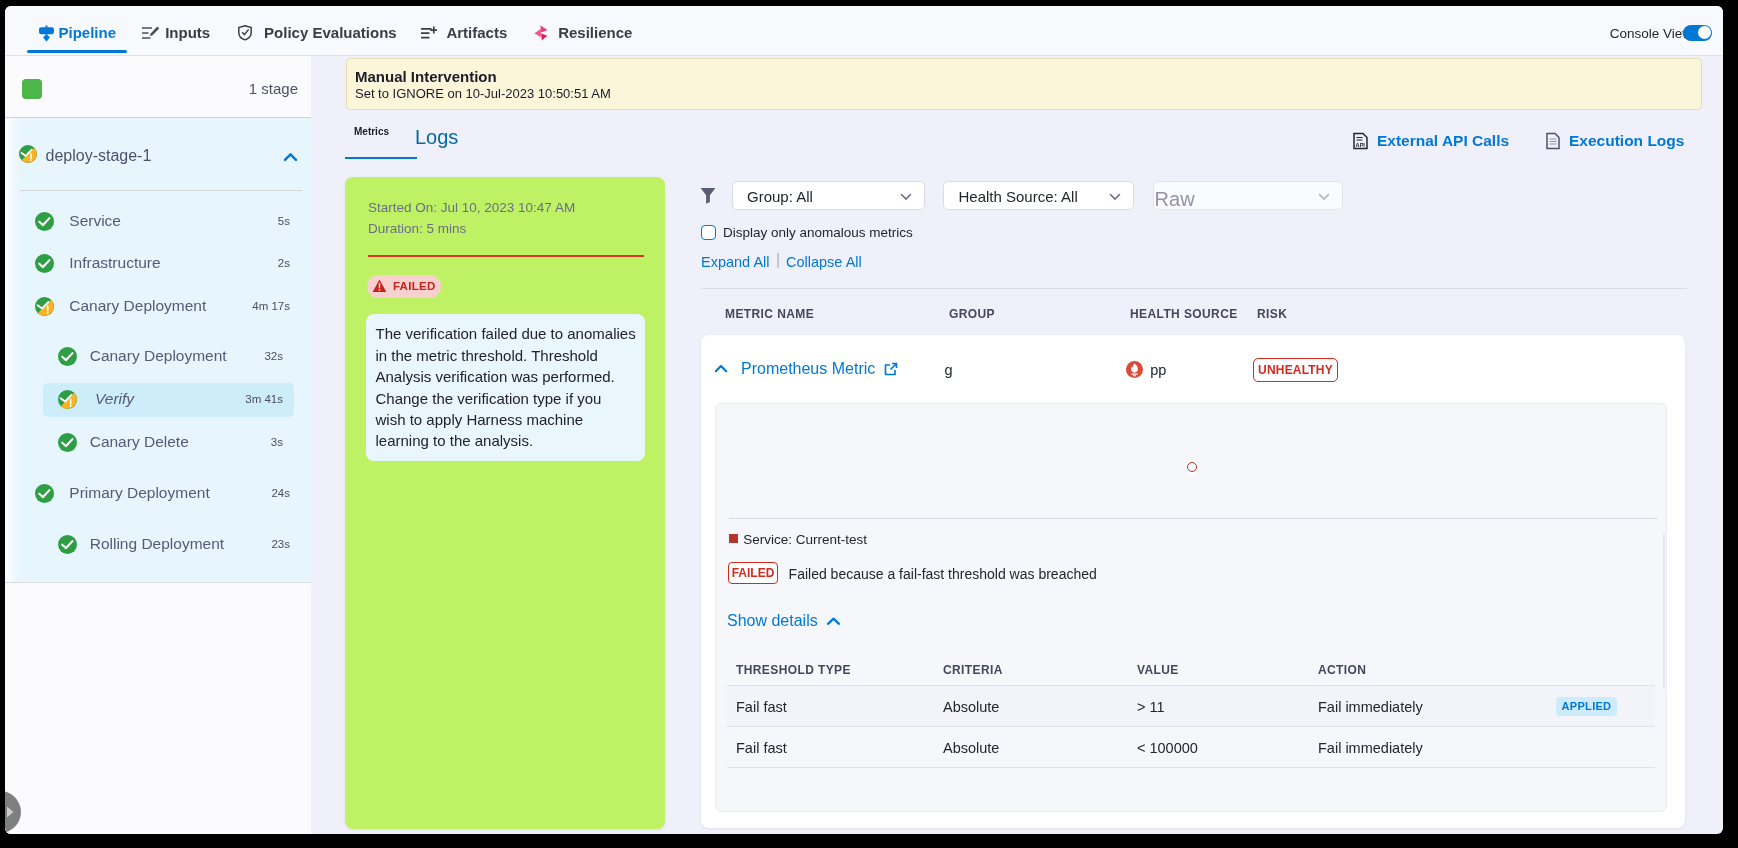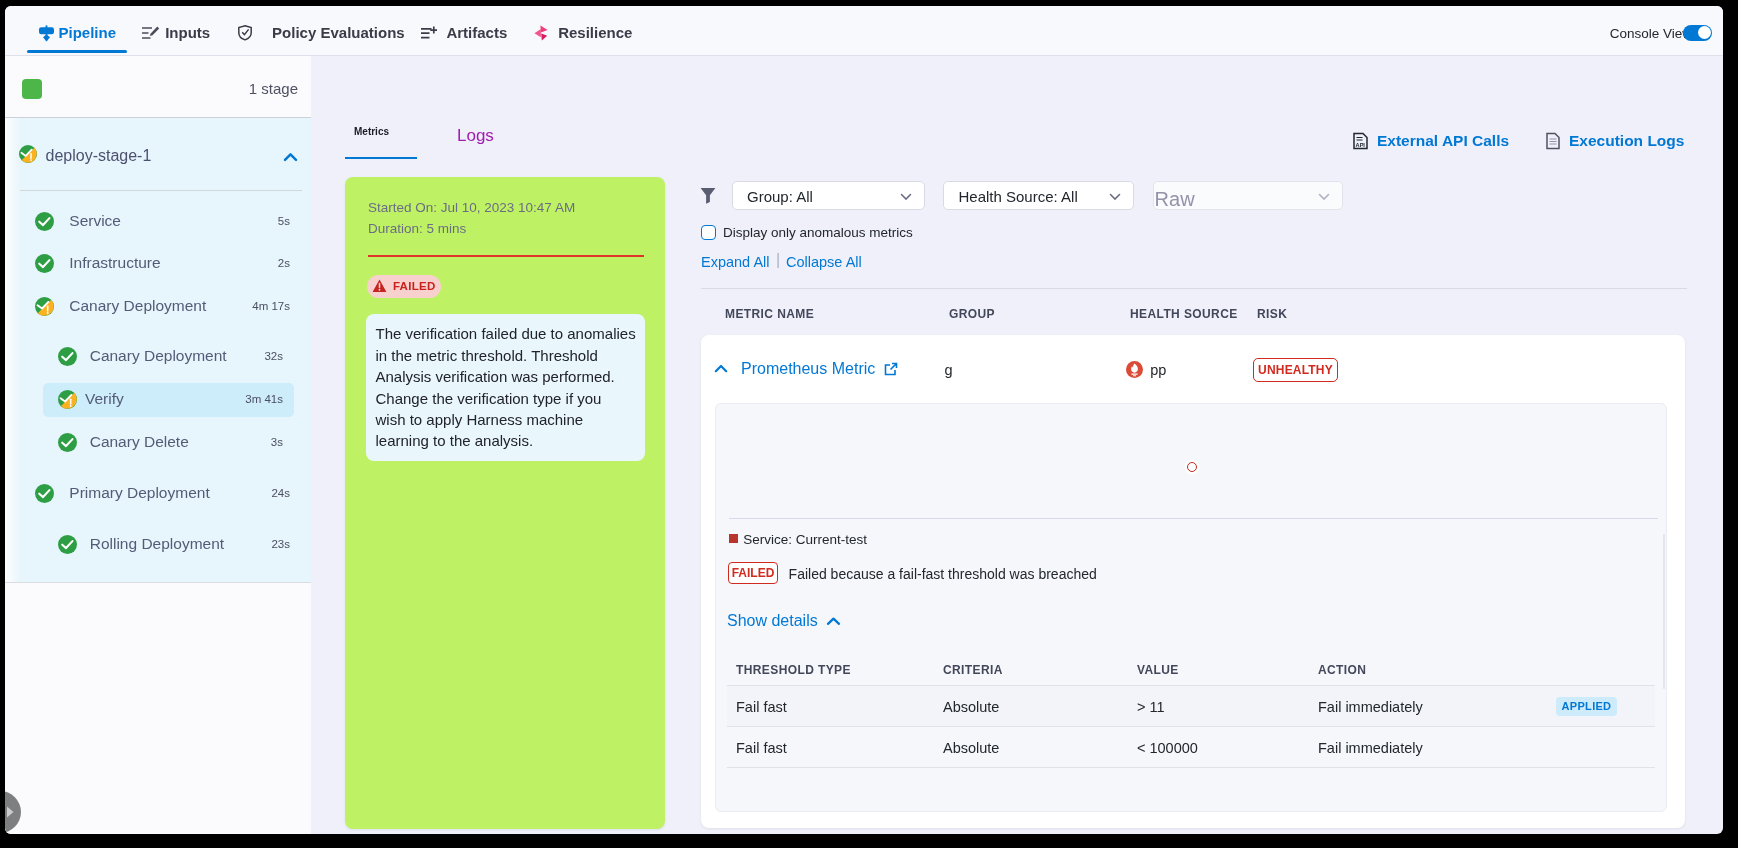--- a/index.html
+++ b/index.html
@@ -34,21 +34,21 @@
           <g stroke="#4A4C5A" stroke-width="1.7" fill="none">
             <path d="M1 2h10M1 7h6.5M1 12h8.5"></path>
           </g>
           <path d="M16.3 0.6 L18.2 2.5 L11.5 9.2 L8.8 10.1 L9.7 7.4 Z" fill="#4A4C5A"></path>
         </svg>
     <div class="navtxt" style="left:160.2px;">Inputs</div>
     <svg class="navico" style="left:233.3px;" width="14" height="16" viewBox="0 0 14 16">
           <path d="M7 0.8 L13.2 2.6v5.1c0 3.6-2.6 5.9-6.2 7.2C3.2 13.6 0.8 11.3 0.8 7.7V2.6z" fill="none" stroke="#3A3C48" stroke-width="1.5"></path>
           <path d="M4.2 7.3 L6.4 9.6 L10.6 4.4" fill="none" stroke="#3A3C48" stroke-width="1.5"></path>
         </svg>
-    <div class="navtxt" style="left:259.1px;margin-left:8px;">Policy Evaluations</div>
+    <div class="navtxt" style="left:259.1px;">Policy Evaluations</div>
     <svg class="navico" style="left:414.5px; top:20px;" width="17" height="15" viewBox="0 0 17 15">
           <g stroke="#3A3C48" stroke-width="1.7" fill="none">
             <path d="M1 2.8h10.5M1 7.2h8.5M1 11.6h8.5"></path>
             <path d="M13.8 0.6v7M10.3 4.1h7"></path>
           </g>
         </svg>
     <div class="navtxt" style="left:441.4px;">Artifacts</div>
     <svg class="navico" style="left:528.9px; top:19.1px;" width="14" height="16" viewBox="0 0 14 16">
           <path d="M0.4 8.3 L6.9 4.1 L6.9 12.3 Z" fill="#F0568B"></path>
           <path d="M6.4 0.6 L13.6 5.1 L7 7.6 Z" fill="#EE3D77"></path>
@@ -118,21 +118,21 @@
     <div class="abs stepname" style="left:84.7px; top:291px;">Canary Deployment</div>
     <div class="abs stepdur" style="right:28px; top:294px;">32s</div>
 
     <svg class="abs" style="left:53px; top:334px;" width="19" height="19" viewBox="0 0 18 18">
           <circle cx="9" cy="9" r="9" fill="#2E9E45"></circle>
           <path d="M15.36 2.64 A9 9 0 0 1 2.64 15.36 Z" fill="#FBB120"></path>
           <path d="M2.4 7.8 L6.7 10.9 L12.7 4.7" fill="none" stroke="#fff" stroke-width="1.8" stroke-linecap="round" stroke-linejoin="round"></path>
           <path d="M12 8.8v4.4" stroke="#fff" stroke-width="1.5" stroke-linecap="round"></path>
           <circle cx="12" cy="15.1" r="0.9" fill="#fff"></circle>
         </svg>
-    <div class="abs stepname" style="left:80px; top:334px;">Verify</div>
+    <div class="abs stepname" style="left:90px; top:334px;font-style:italic;">Verify</div>
     <div class="abs stepdur" style="right:28px; top:337px;">3m 41s</div>
 
     <svg class="abs" style="left:53px; top:377px;" width="19" height="19" viewBox="0 0 18 18">
           <circle cx="9" cy="9" r="9" fill="#2E9E45"></circle>
           <path d="M4 9.2 L7.6 12.4 L13.7 5.8" fill="none" stroke="#fff" stroke-width="2" stroke-linecap="round" stroke-linejoin="round"></path>
         </svg>
     <div class="abs stepname" style="left:84.7px; top:377px;">Canary Delete</div>
     <div class="abs stepdur" style="right:28px; top:380px;">3s</div>
 
     <svg class="abs" style="left:30px; top:428px;" width="19" height="19" viewBox="0 0 18 18">
@@ -148,23 +148,27 @@
         </svg>
     <div class="abs stepname" style="left:84.7px; top:479px;">Rolling Deployment</div>
     <div class="abs stepdur" style="right:21px; top:482px;">23s</div>
 
     <div class="abs" style="left:-26px; top:735px; width:42px; height:42px; background:#7D7F80; border-radius:50%;"></div>
     <svg class="abs" style="left:1px; top:749px;" width="9" height="14" viewBox="0 0 9 14">
           <path d="M1 1.5 L7.5 7 L1 12.5Z" fill="#C9CDCF"></path>
         </svg>
   </div>
 
+  <div class="abs" style="left:341px; top:51.5px; width:1356px; height:52px; background:#FBF5DA; border:1px solid #E3DCAE; border-radius:4px;">
+    <div class="abs" style="left:8px; top:9px; font-size:15px; font-weight:bold; color:#1C1C28;">Manual Intervention</div>
+    <div class="abs" style="left:8px; top:27.5px; font-size:13px; color:#1C1C28;">Set to IGNORE on 10-Jul-2023 10:50:51 AM</div>
+  </div>
 
   <div class="abs" style="left:349px; top:120px; font-size:10px; font-weight:bold; color:#1C1C28;">Metrics</div>
-  <div class="abs" style="left:452px; top:120px; font-size:17px; color:#a21caf;">Logs</div>
+  <div class="abs" style="left:410px; top:120px; font-size:20px; color:#0369a1;">Logs</div>
   <div class="abs" style="left:340px; top:150.7px; width:71.5px; height:2.8px; background:#0278D5;"></div>
 
   <div class="abs flexv" style="left:1348px; top:126px; height:18px; gap:9px;">
     <svg width="15" height="18" viewBox="0 0 15 18">
           <path d="M1 1.5h9l4 4v11h-13z" fill="none" stroke="#22272D" stroke-width="1.5"></path>
           <path d="M3.5 5.5h6M3.5 8h6" stroke="#22272D" stroke-width="1.2"></path>
           <text x="2.6" y="15.2" font-size="5.6" font-weight="bold" fill="#22272D" font-family="Liberation Sans">API</text>
         </svg>
     <span style="font-size:15.5px; font-weight:bold; color:#0278D5;">External API Calls</span>
   </div>

